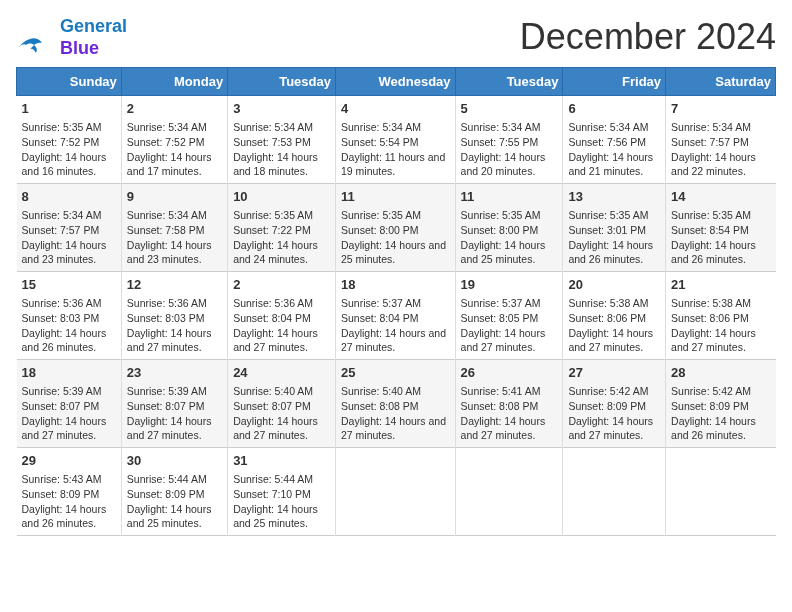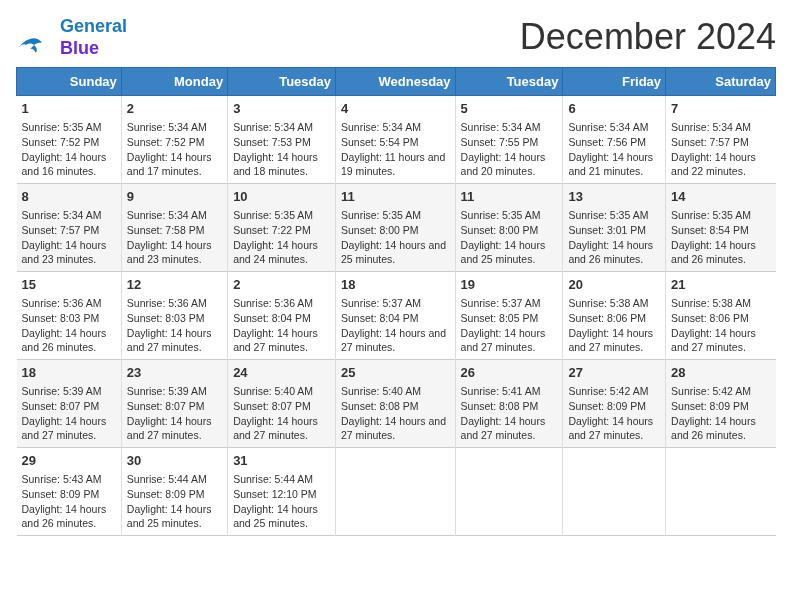--- a/index.html
+++ b/index.html
@@ -306,21 +306,21 @@
         </td>
         <td>
           <span class="day-num">30</span>
         <div class="day-info">Sunrise: 5:44 AM</div>
         <div class="day-info">Sunset: 8:09 PM</div>
         <div class="day-info">Daylight: 14 hours and 25 minutes.</div>
         </td>
         <td>
           <span class="day-num">31</span>
         <div class="day-info">Sunrise: 5:44 AM</div>
-        <div class="day-info">Sunset: 12:10 PM</div>
+        <div class="day-info">Sunset: 7:10 PM</div>
         <div class="day-info">Daylight: 14 hours and 25 minutes.</div>
         </td>
         <td class="empty-cell">&nbsp;</td>
         <td class="empty-cell">&nbsp;</td>
         <td class="empty-cell">&nbsp;</td>
         <td class="empty-cell">&nbsp;</td>
       </tr>
     </tbody>
 </table>
 

